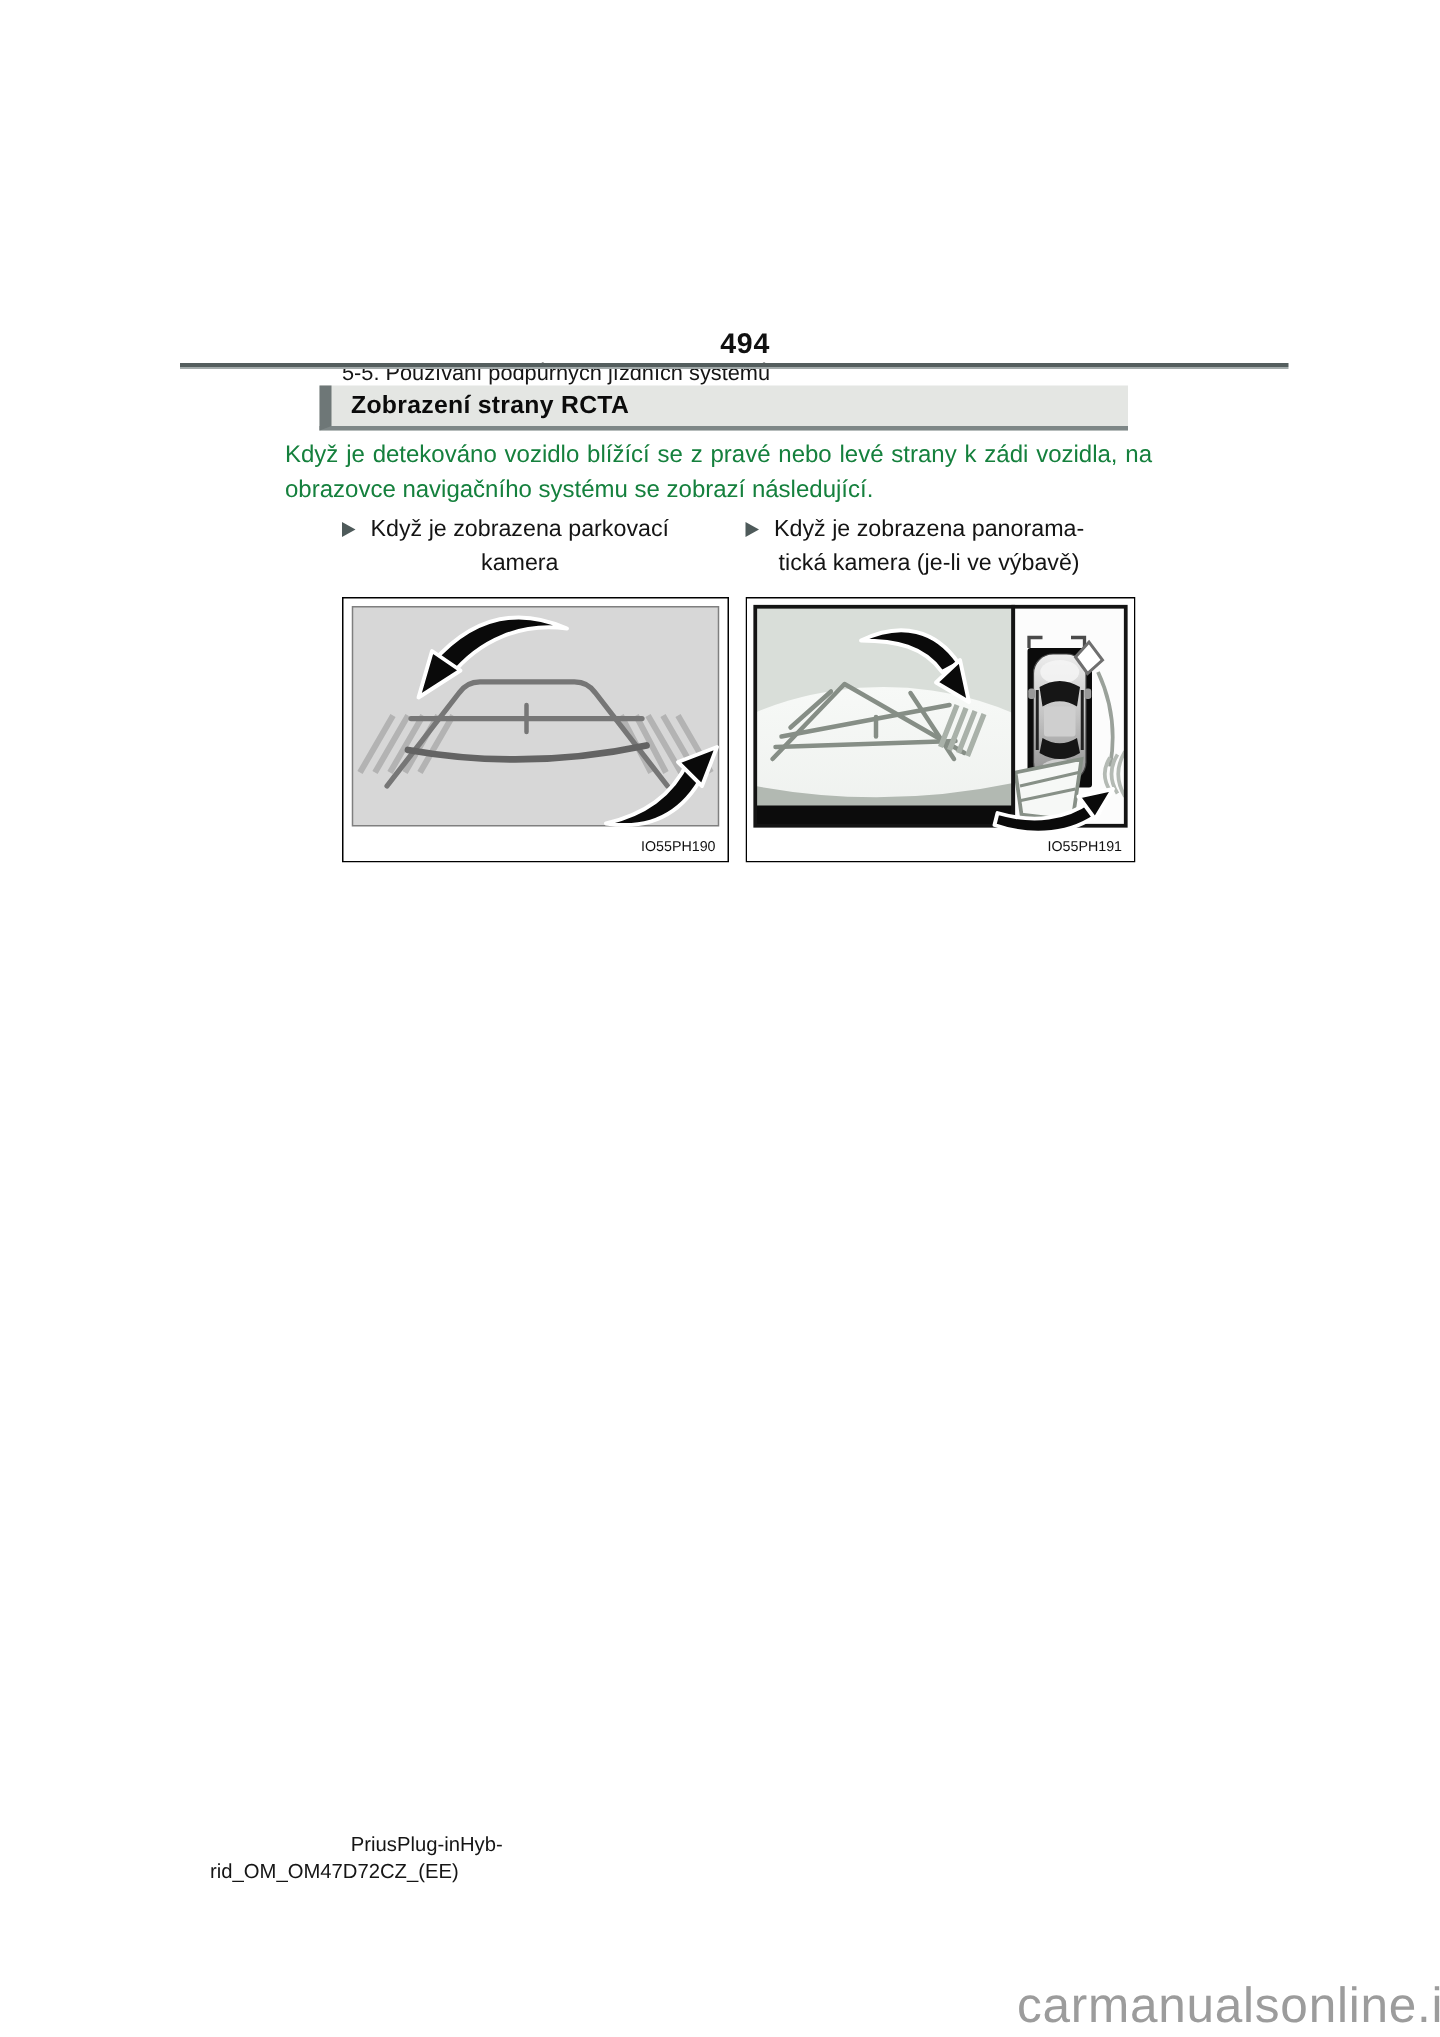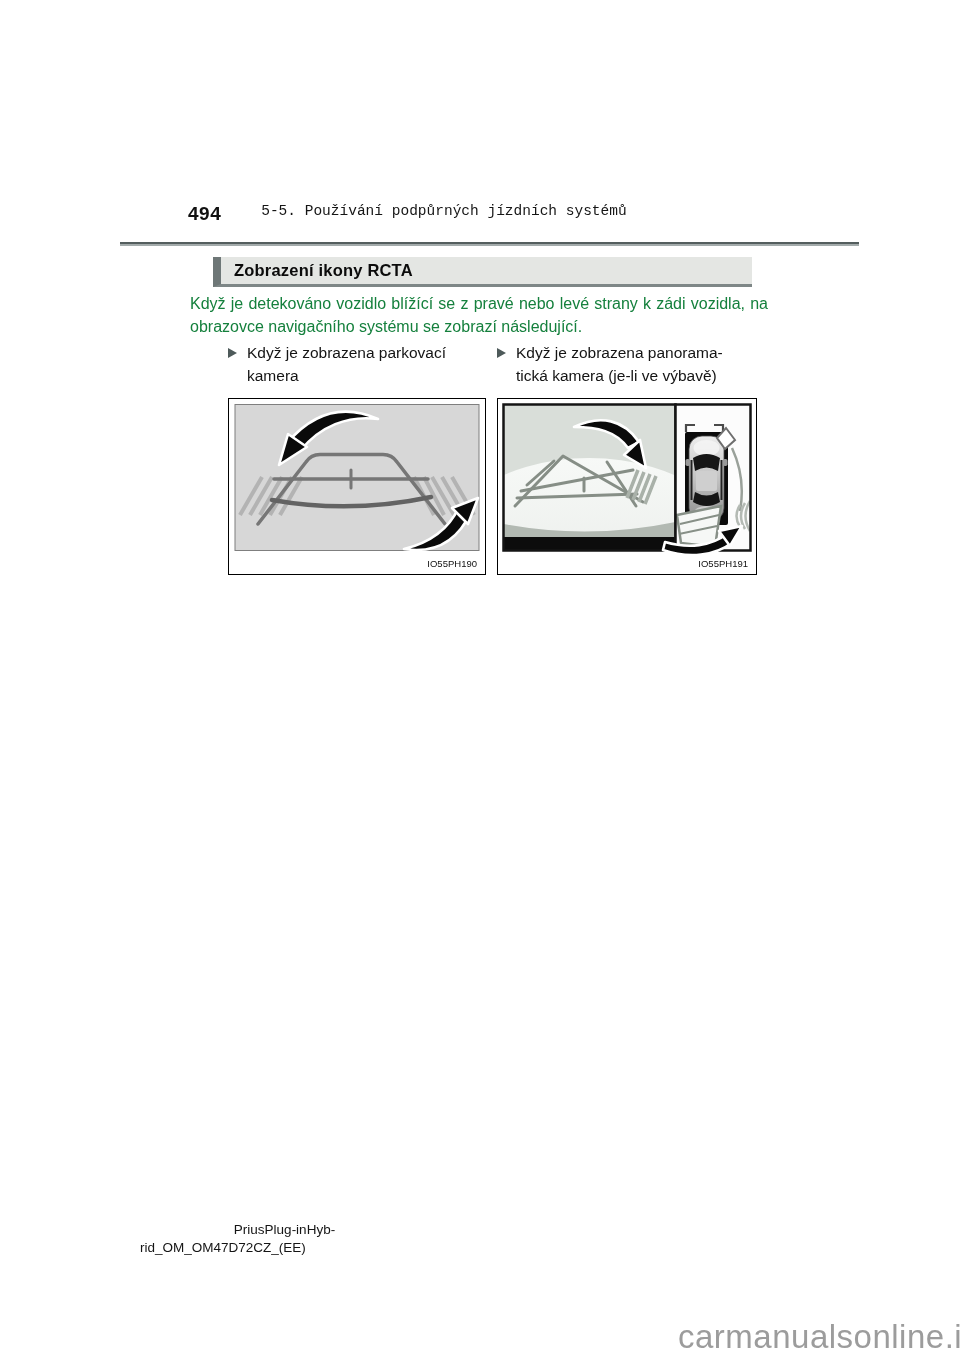--- a/index.html
+++ b/index.html
@@ -1,23 +1,23 @@
 <!DOCTYPE html>
 <html><head>
 <meta charset="utf-8">
 <style>
   html,body { margin:0; padding:0; background:#fff; }
   .page {
     position:relative; width:960px; height:1358px; background:#ffffff;
     font-family:"Liberation Sans","DejaVu Sans",sans-serif; color:#111;
     overflow:hidden;
   }
-  .page-header { position:absolute; top:203px; left:188px; display:flex; align-items:flex-start; }
+  .page-header { position:absolute; top:219px; left:188px; display:flex; align-items:flex-end;flex-direction:column; }
   .page-number { font-size:19px; font-weight:bold; letter-spacing:.5px; }
-  .chapter-title { font-size:14.5px; margin-left:40px; color:#151515;font-family:Liberation Mono, monospace; }
+  .chapter-title { font-size:14.5px; margin-left:40px; color:#151515; }
   .rule {
     position:absolute; top:242px; left:120px; width:739px; height:4px;
     background:linear-gradient(to bottom,#545e5e 0,#545e5e 62%,#a3abab 62%,#a3abab 100%);
   }
   .section-bar {
     position:absolute; top:257px; left:213px; width:531px; height:27px;
     background:#e4e6e3; border-left:8px solid #6e7777; border-bottom:3px solid #7e8787;
     display:flex; align-items:center;
   }
   .section-title { font-size:16.5px; font-weight:bold; padding-left:13px; letter-spacing:.2px; color:#0b0b0b; }
@@ -26,21 +26,21 @@
     font-size:16px; line-height:23px; text-align:justify; color:#15803d;
   }
   .bullets { position:absolute; top:341px; left:228px; width:542px; display:flex; }
   .bullet { display:flex; }
   .bullet:first-child { width:269px; }
   .bullet-marker {
     width:0; height:0; flex:none;
     border-left:9px solid #4e5a5a; border-top:5px solid transparent; border-bottom:5px solid transparent;
     margin:7px 10px 0 0;
   }
-  .bullet-text { font-size:15.5px; line-height:23px; color:#141414; }
+  .bullet-text { font-size:15.5px; line-height:23px; color:#141414;text-align:center; }
   .figure { position:absolute; top:398px; }
   .figure-1 { left:228px; width:224px; height:177px; }
   .figure-2 { left:497px; width:260px; height:187px; }
   .figure svg { display:block; }
   svg text { font-family:"Liberation Sans","DejaVu Sans",sans-serif; }
   .footer { position:absolute; top:1221px; left:140px; width:289px; font-size:13.5px; line-height:17.5px; color:#151515; }
   .footer-line1 { display:flex; justify-content:center; }
   .watermark {
     position:absolute; top:1318px; left:678px; font-size:33px; color:#9c9c9c; letter-spacing:.5px;
   }
@@ -50,21 +50,21 @@
 
 <div class="page">
 
   <div class="page-header">
     <span class="page-number">494</span>
     <span class="chapter-title">5-5. Používání podpůrných jízdních systémů</span>
   </div>
   <div class="rule"></div>
 
   <div class="section-bar">
-    <span class="section-title">Zobrazení ikony RCTA</span>
+    <span class="section-title">Zobrazení strany RCTA</span>
   </div>
 
   <div class="paragraph">Když je detekováno vozidlo blížící se z pravé nebo levé strany k zádi vozidla, na obrazovce navigačního systému se zobrazí následující.</div>
 
   <div class="bullets">
     <div class="bullet">
       <span class="bullet-marker"></span>
       <span class="bullet-text">
         <div>Když je zobrazena parkovací</div>
         <div>kamera</div>

